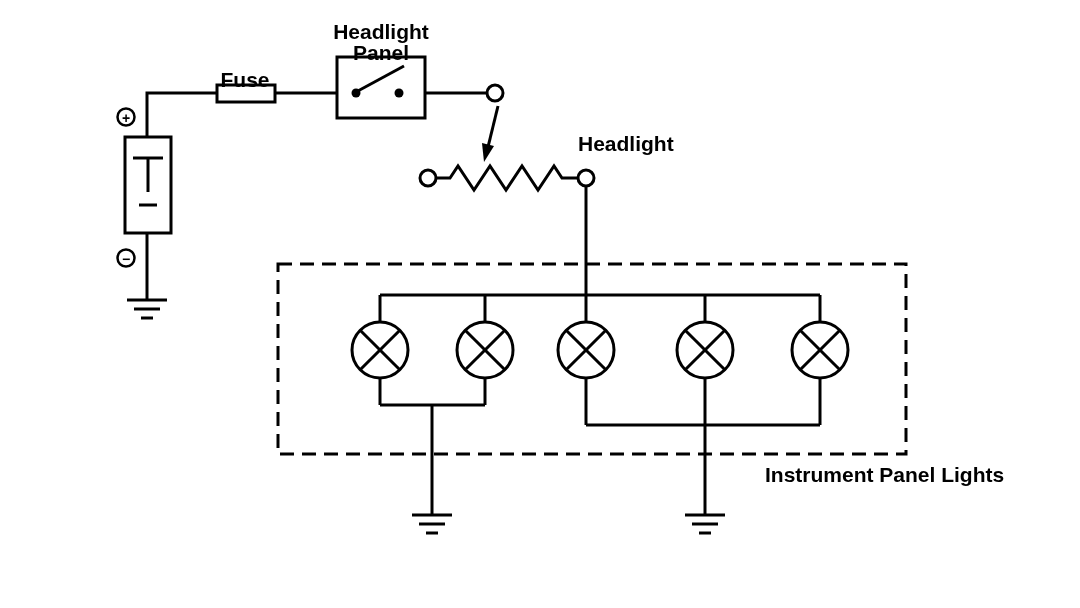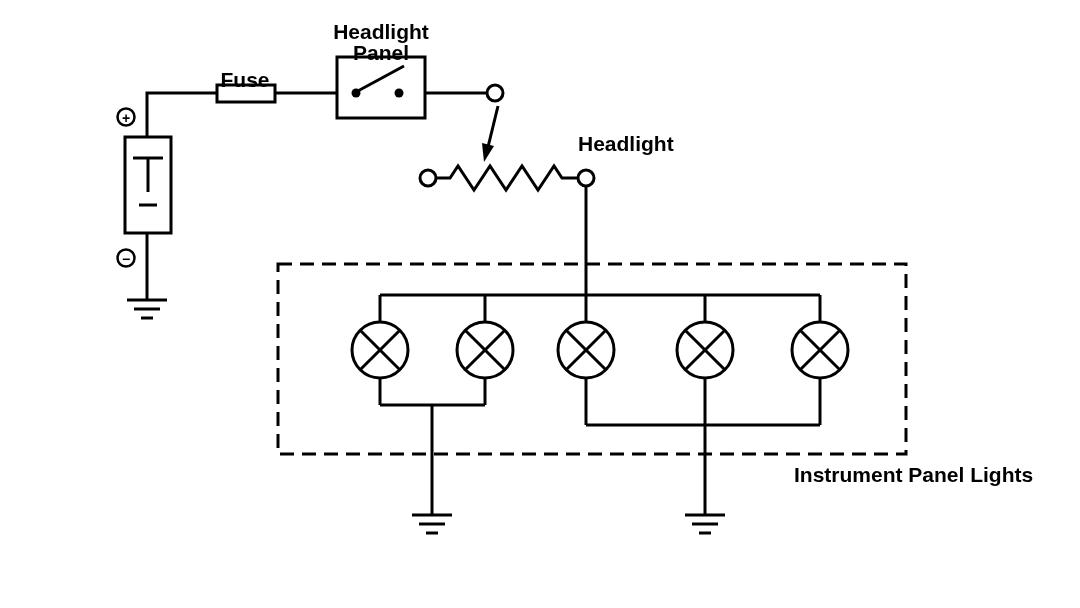--- a/index.html
+++ b/index.html
@@ -144,15 +144,15 @@
 
   <div class="label center" style="left:205px; top:68px; width:80px;">Fuse</div>
 
   <div class="label center" style="left:321px; top:21px; width:120px; line-height:21px;">
     <span class="line">Headlight</span>
     <span class="line">Panel</span>
   </div>
 
   <div class="label" style="left:578px; top:132px;">Headlight</div>
 
-  <div class="label" style="left:794px; top:463px;">Instrument Panel Lights</div>
+  <div class="label" style="left:765px; top:463px;">Instrument Panel Lights</div>
 
 </div>
 
 </body></html>

